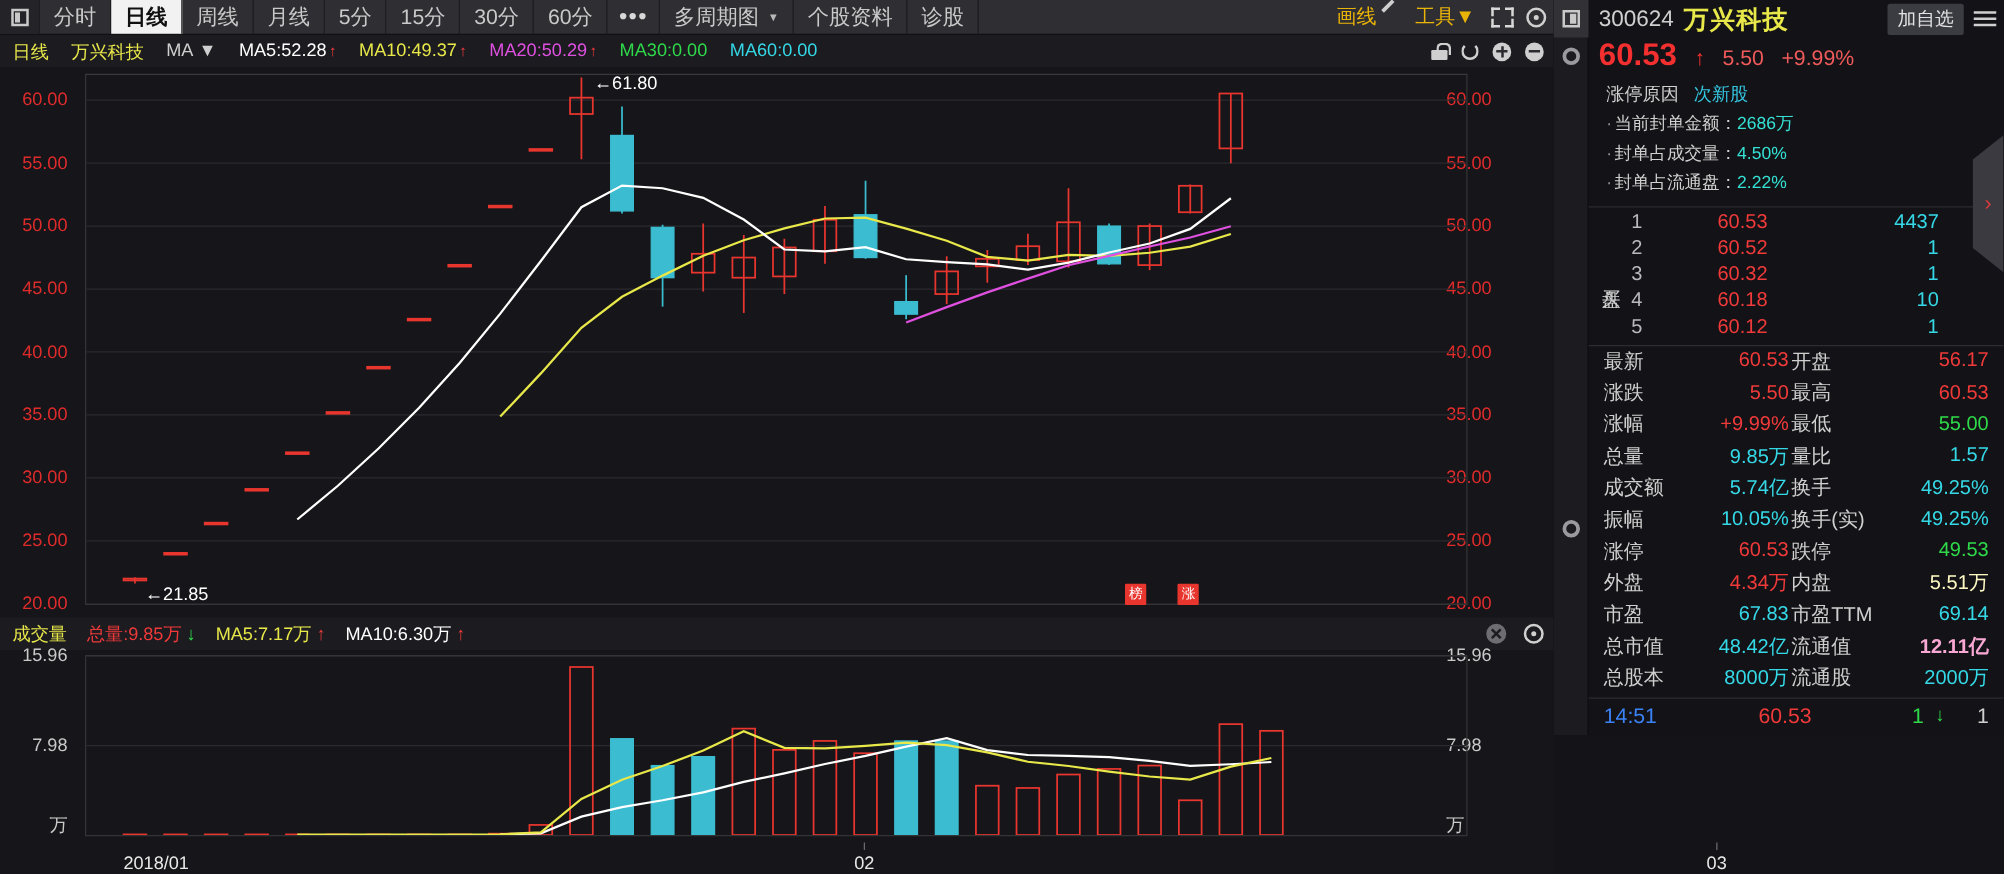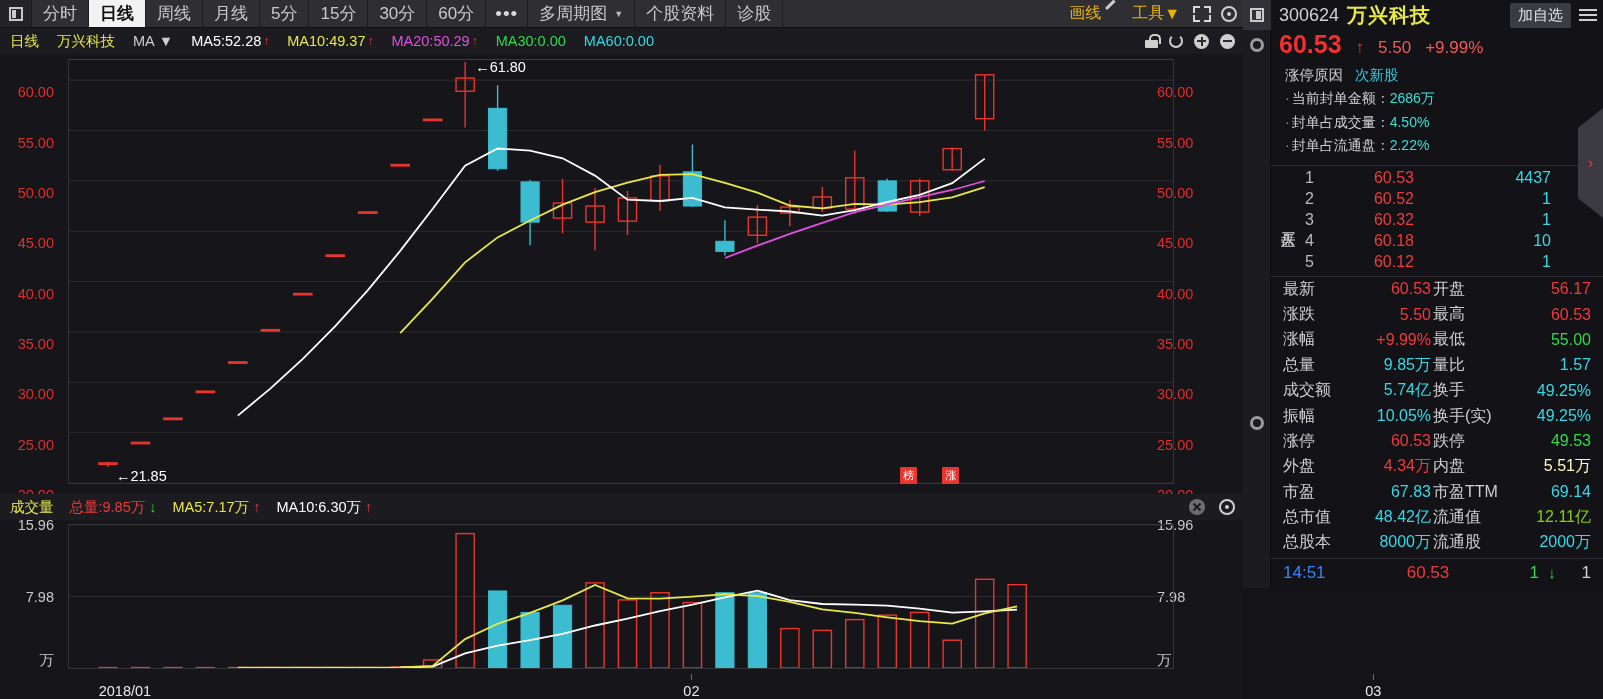--- a/index.html
+++ b/index.html
@@ -67,21 +67,21 @@
   .ic-lock:after{content:"";position:absolute;bottom:0;left:0;width:13px;height:8px;background:#cfcfcf;border-radius:1px;}
   .ic-lock:before{content:"";position:absolute;top:0;left:4px;width:8px;height:8px;border:2px solid #cfcfcf;border-bottom:none;border-radius:5px 5px 0 0;}
   .ic-refresh{ width:14px;height:14px;border:2px solid #cfcfcf;border-radius:50%;border-top-color:transparent;position:relative;}
   .ic-round{ width:15px;height:15px;border-radius:50%;background:#cfcfcf;position:relative;}
   .ic-round:after{content:"";position:absolute;left:3px;top:6.5px;width:9px;height:2px;background:#2b2b30;}
   .ic-round.plus:before{content:"";position:absolute;left:6.5px;top:3px;width:2px;height:9px;background:#2b2b30;}
 
   
   .chartwrap { position:relative; width:1243px; height:440px; background:#16161a;}
   .axis-left,.axis-right{
-    position:absolute; top:12px; width:62px; height:440px; color:#e02b2b;
+    position:absolute; top:0; width:62px; height:440px; color:#e02b2b;
     font-size:14.5px;
   }
   .axis-left{ left:0; } .axis-right{ right:64px; }
   .axis-left .lbl{ position:absolute; right:8px; transform:translateY(-50%);}
   .axis-right .lbl{ position:absolute; left:40px; transform:translateY(-50%);}
   .plot{
     position:absolute; left:68px; top:5px; width:1106px; height:425px;
     border:1px solid #343437; border-top:1px solid #3a3a3d;
   }
   .plot svg{ position:absolute; left:0; top:0; }
@@ -575,21 +575,21 @@
               <tr>
                 <td class="k">市盈</td>
                 <td class="v" style="color: rgb(53, 216, 230);">67.83</td>
                 <td class="k2">市盈TTM</td>
                 <td class="v2" style="color: rgb(53, 216, 230);">69.14</td>
               </tr>
               <tr>
                 <td class="k">总市值</td>
                 <td class="v" style="color: rgb(53, 216, 230);">48.42亿</td>
                 <td class="k2">流通值</td>
-                <td class="v2" style="color: #84cc16;">12.11亿</td>
+                <td class="v2" style="color: #f9a8d4; font-weight: bold;">12.11亿</td>
               </tr>
               <tr>
                 <td class="k">总股本</td>
                 <td class="v" style="color: rgb(53, 216, 230);">8000万</td>
                 <td class="k2">流通股</td>
                 <td class="v2" style="color: rgb(53, 216, 230);">2000万</td>
               </tr>
             </tbody>
           </table>
       </div>

